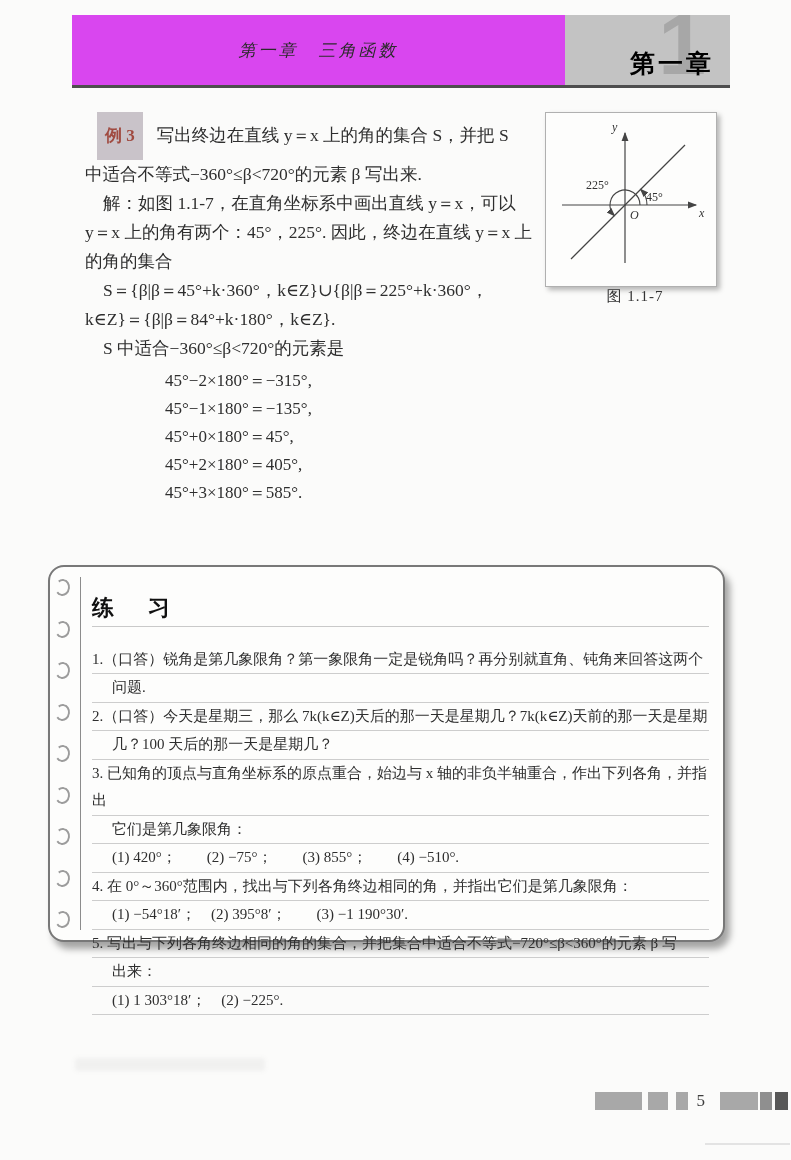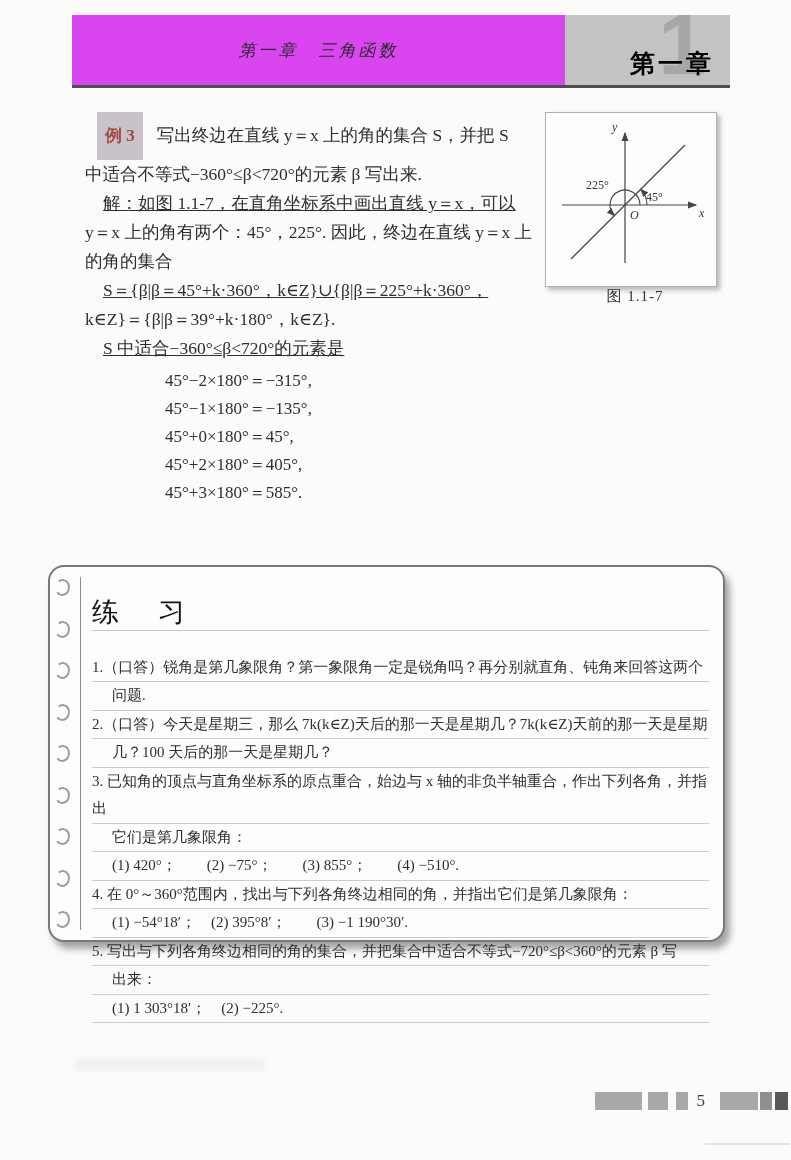--- a/index.html
+++ b/index.html
@@ -20,21 +20,21 @@
              font-family:"Liberation Sans",sans-serif; font-weight:bold;
              font-size:86px; color:#a7a7a7; }
   .chap-label { position:absolute; right:16px; top:32px;
                 font-family:"Liberation Sans",sans-serif; font-weight:bold;
                 font-size:25px; color:#000000; letter-spacing:3px; }
 
   
   .content { position:absolute; left:85px; top:112px; width:640px; display:flex; }
   .text-col { width:456px; }
   .text-col p { margin:0; font-size:17.5px; line-height:29px; }
-  .ind { padding-left:18px;text-decoration:underline; }
+  .ind { padding-left:18px; }
   .first { padding-left:12px; }
   .badge { display:inline-block; background:#c9c3c9; color:#a04a40;
            font-weight:bold; font-size:17px; line-height:24px;
            padding:12px 8px; margin-right:14px; }
   .equations { margin:4px 0 0 80px; }
   .equations p { margin:0; font-size:17px; line-height:28px; }
 
   
   .figure-col { width:180px; margin-left:auto; }
   .figure-box { width:172px; height:175px; background:#fdfdfc;
@@ -46,21 +46,21 @@
   
   .card { position:absolute; left:48px; top:565px; width:677px; height:377px;
           background:#fdfdfc; border:2px solid #787878; border-radius:16px;
           box-shadow:5px 7px 7px rgba(0,0,0,.35); }
   .holes { position:absolute; left:5px; top:12px; bottom:12px;
            display:flex; flex-direction:column; justify-content:space-between; }
   .hole { width:15px; height:17px; border:2.5px solid #9c9c9c;
           border-left-color:transparent; border-radius:50%; transform:rotate(8deg); }
   .vrule { position:absolute; left:30px; top:10px; bottom:10px; border-left:1.5px solid #8c8c8c; }
   .ex-body { position:absolute; left:42px; right:14px; top:6px; }
-  .ex-head { font-family:"Liberation Sans",sans-serif; font-weight:normal; font-size:27px;
+  .ex-head { font-family:"Liberation Sans",sans-serif; font-weight:bold; font-size:22px;
              letter-spacing:6px; height:36px; line-height:34px; color:#101010;
              border-bottom:1px solid #c9c9c9; }
   .ex-row { font-size:15px; line-height:27.5px; min-height:27.5px;
             border-bottom:1px solid #cdcdcd; white-space:pre-wrap; }
   .r-cont { padding-left:20px; }
 
   
   .footer { position:absolute; top:1091px; left:0; width:791px; height:20px;
             display:flex; align-items:center; justify-content:flex-end; }
   .fb { height:18px; background:#a8a8a8; }
@@ -91,21 +91,21 @@
 </div>
 
 <div class="content">
   <div class="text-col">
     <p class="first"><span class="badge">例 3</span><span>写出终边在直线 y＝x 上的角的集合 S，并把 S</span></p>
     <p>中适合不等式−360°≤β&lt;720°的元素 β 写出来.</p>
     <p class="ind">解：如图 1.1-7，在直角坐标系中画出直线 y＝x，可以</p>
     <p>y＝x 上的角有两个：45°，225°. 因此，终边在直线 y＝x 上</p>
     <p>的角的集合</p>
     <p class="ind">S＝{β|β＝45°+k·360°，k∈Z}∪{β|β＝225°+k·360°，</p>
-    <p>k∈Z}＝{β|β＝39°+k·180°，k∈Z}.</p>
+    <p>k∈Z}＝{β|β＝84°+k·180°，k∈Z}.</p>
     <p class="ind">S 中适合−360°≤β&lt;720°的元素是</p>
     <div class="equations">
       <p>45°−2×180°＝−315°,</p>
       <p>45°−1×180°＝−135°,</p>
       <p>45°+0×180°＝45°,</p>
       <p>45°+2×180°＝405°,</p>
       <p>45°+3×180°＝585°.</p>
     </div>
   </div>
 

